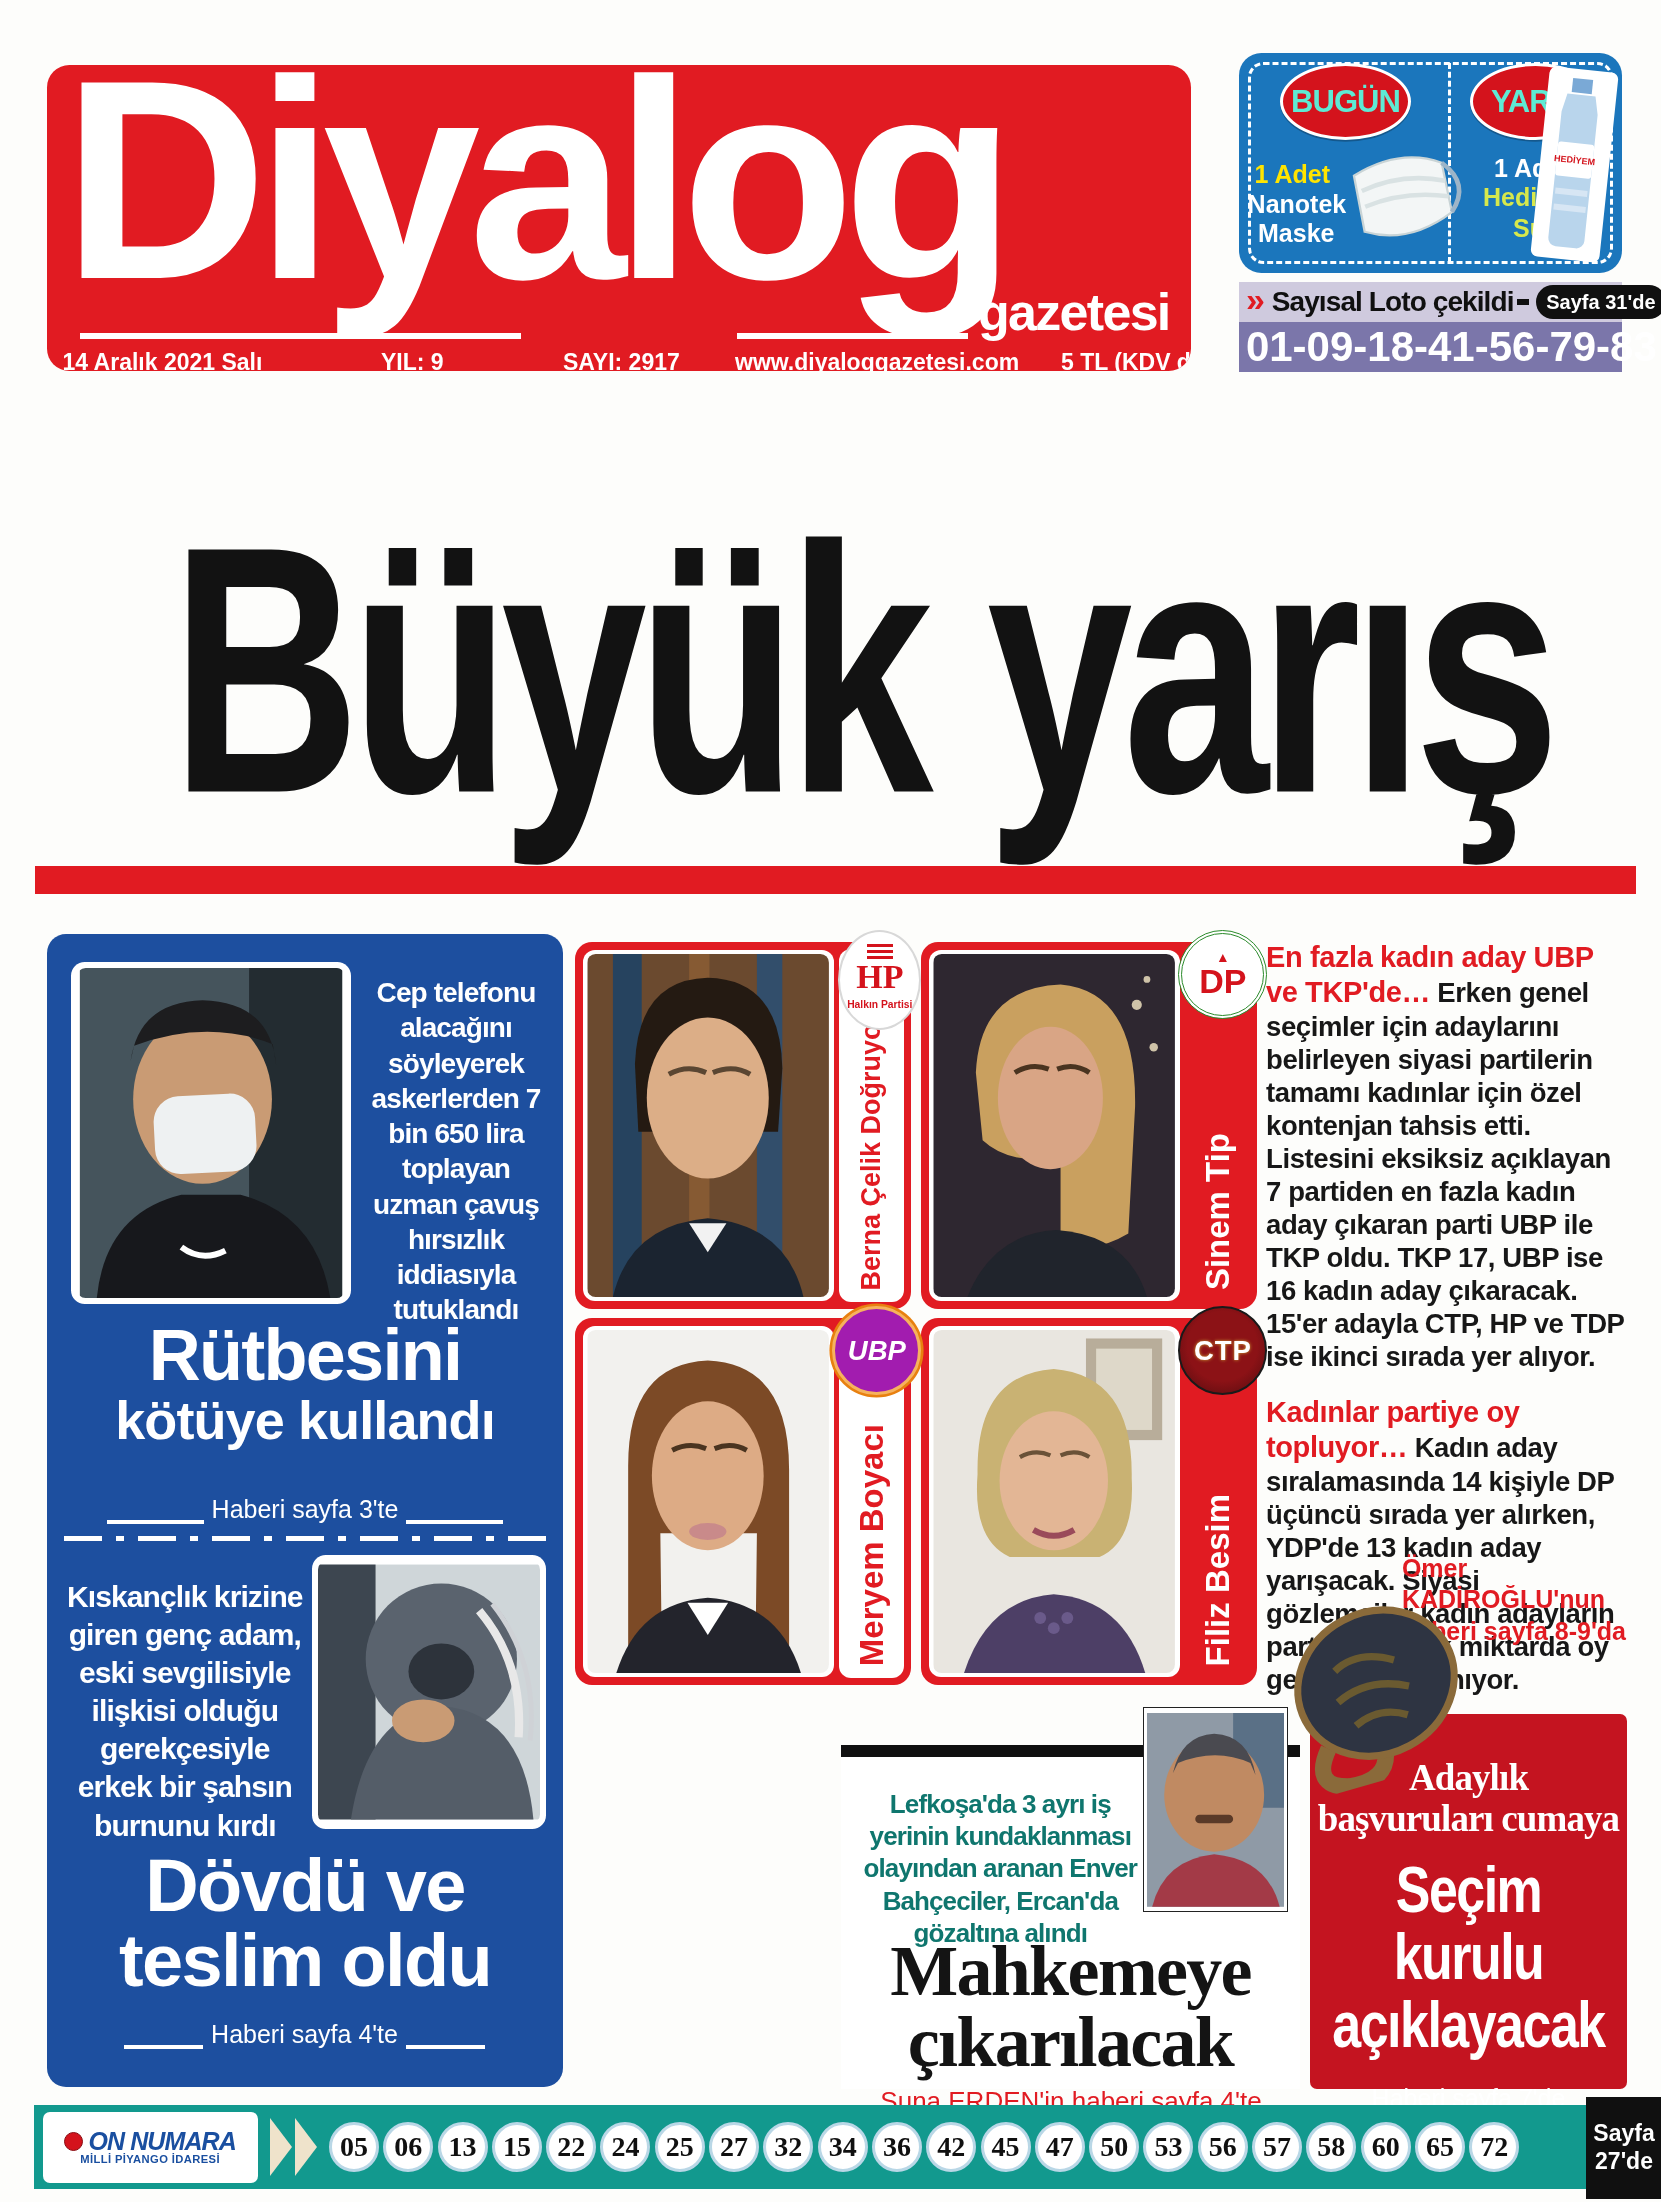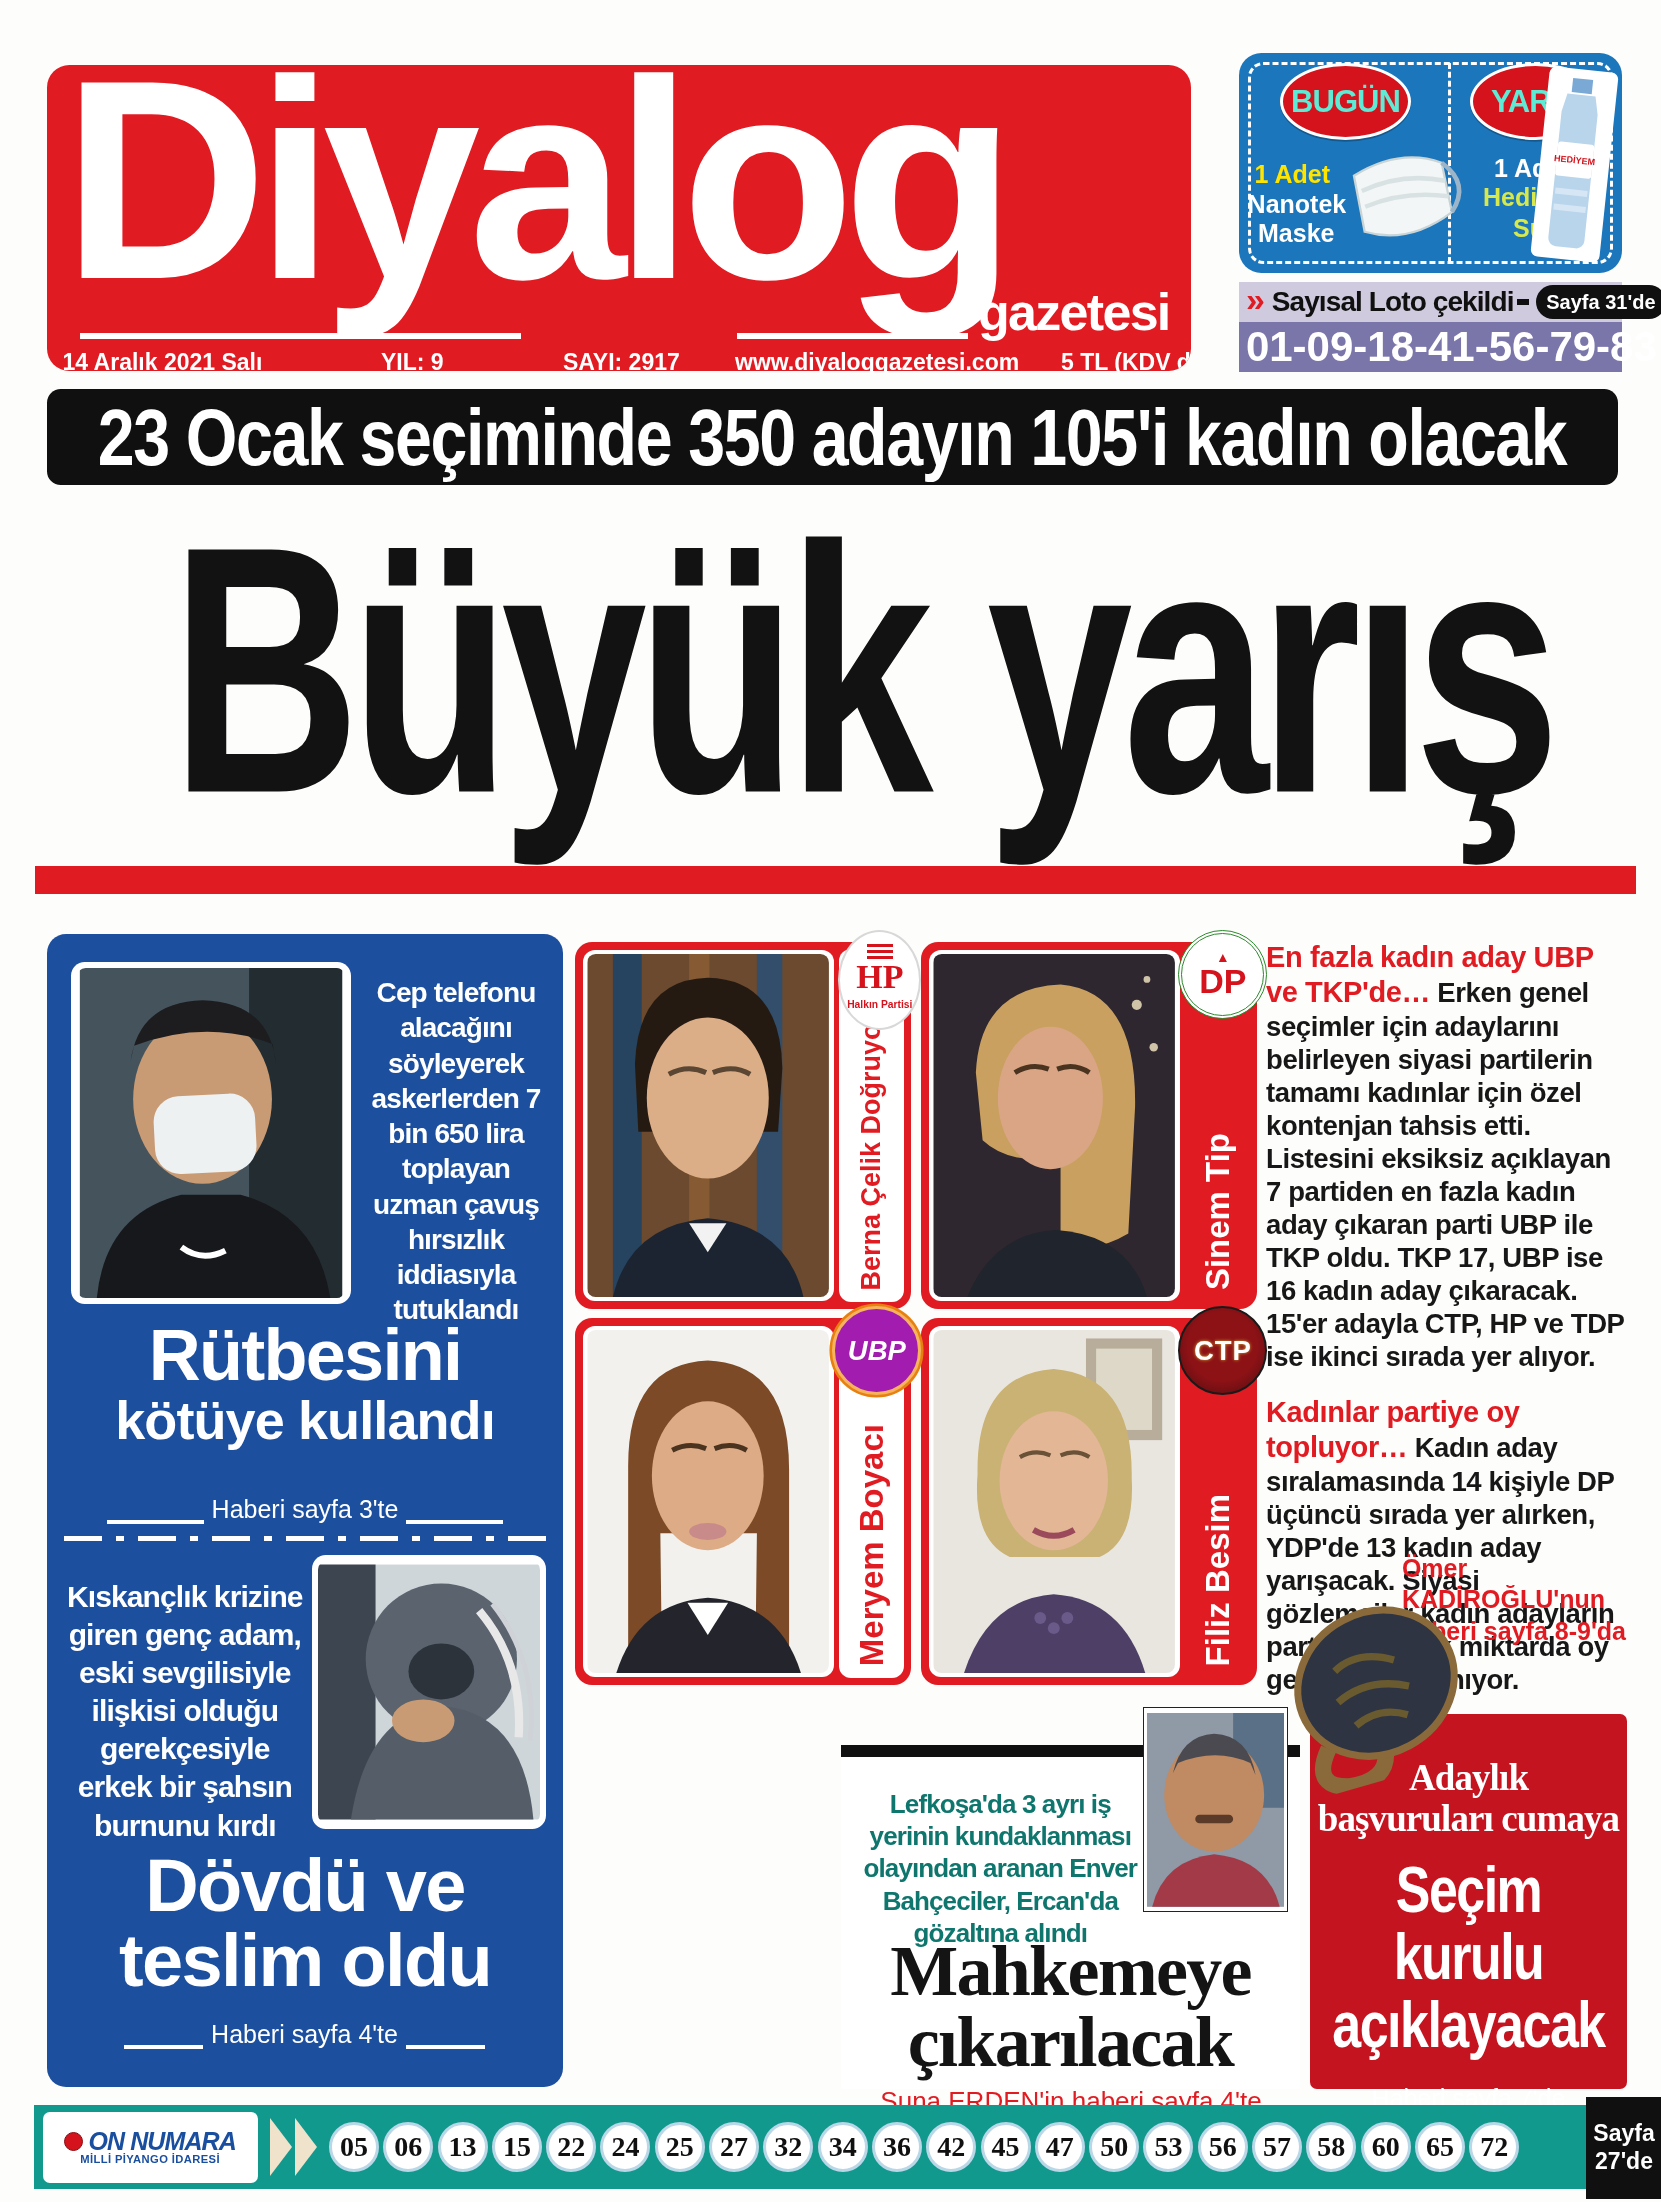--- a/index.html
+++ b/index.html
@@ -219,23 +219,20 @@
     <span class="loto-chev">»</span>
     <span class="loto-title">Sayısal Loto çekildi</span>
     <span class="loto-link"></span>
     <span class="loto-pill">Sayfa 31'de</span>
   </div>
   <div class="loto-nums">
     <span class="loto-numbers">01-09-18-41-56-79-83</span>
 
   </div>
 
-  <div class="strap">
-    <span>23 Ocak seçiminde 350 adayın 105'i kadın olacak</span>
-  </div>
 
   <div class="headline-wrap">
     <div class="headline-redbar"></div>
     <div class="main-headline">Büyük yarış</div>
   </div>
 
   <div class="leftcol">
     <div class="photo-frame pf1">
       <svg viewBox="0 0 310 390">
         <rect width="310" height="390" fill="#45545c"></rect>

